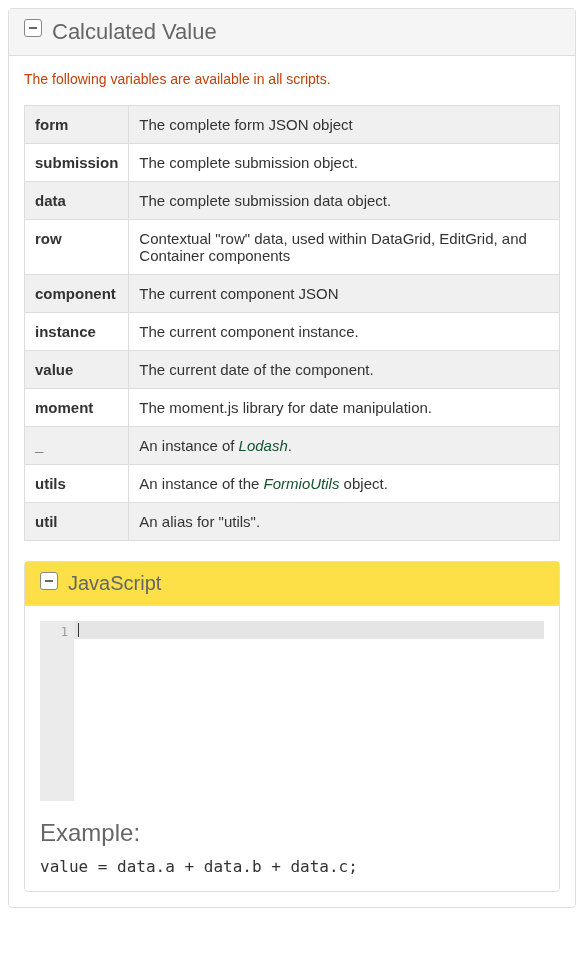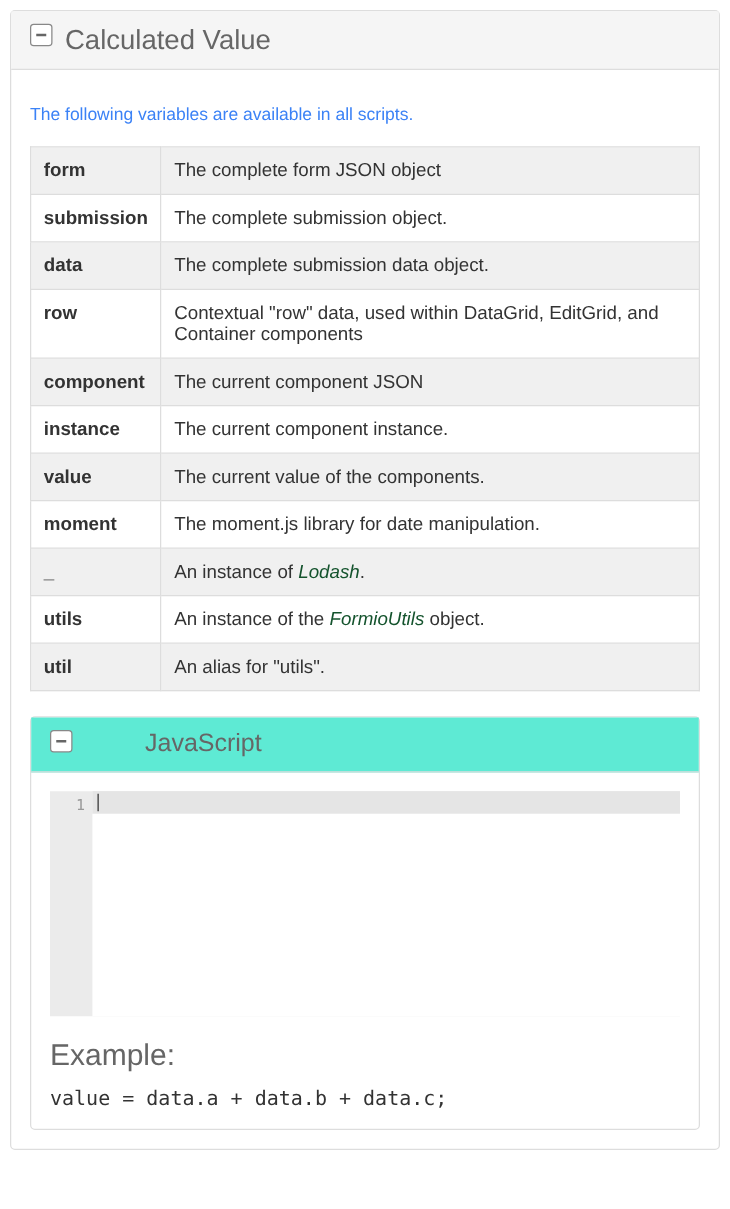--- a/index.html
+++ b/index.html
@@ -17,21 +17,21 @@
     border-radius: 4px;
     background: #fff;
   }
   .card-header {
     background: #f5f5f5;
     border-bottom: 1px solid #ddd;
     padding: 10px 15px;
     display: flex;
     align-items: flex-start;
   }
-  .card-header.inner { background: #5eead4; gap: 48px; }
+  .card-header.inner { background: #fde047; }
   .card-title {
     font-size: 22px;
     font-weight: 400;
     color: #666;
     margin: 0;
   }
   .card-title.small { font-size: 20px; }
   .collapse-btn {
     width: 18px;
     height: 18px;
@@ -44,22 +44,22 @@
     cursor: pointer;
     background: #fff;
   }
   .collapse-btn .bar {
     width: 8px;
     height: 2px;
     background: #666;
   }
   .card-body { padding: 15px; }
   .intro {
-    color: #3b82f6;
-    margin: 12px 0 18px 0;
+    color: #c2410c;
+    margin: 0 0 18px 0;
   }
   table {
     width: 100%;
     border-collapse: collapse;
     border: 1px solid #ddd;
     font-size: 15px;
     margin-bottom: 20px;
   }
   table tr:nth-child(odd) { background: #f0f0f0; }
   table tr:nth-child(even) { background: #fff; }
@@ -169,21 +169,21 @@
           <tr>
             <th>component</th>
             <td>The current component JSON</td>
           </tr>
           <tr>
             <th>instance</th>
             <td>The current component instance.</td>
           </tr>
           <tr>
             <th>value</th>
-            <td>The current value of the components.</td>
+            <td>The current date of the component.</td>
           </tr>
           <tr>
             <th>moment</th>
             <td>The moment.js library for date manipulation.</td>
           </tr>
           <tr>
             <th>_</th>
             <td>An instance of <a class="link" href="#">Lodash</a>.</td>
           </tr>
           <tr>

